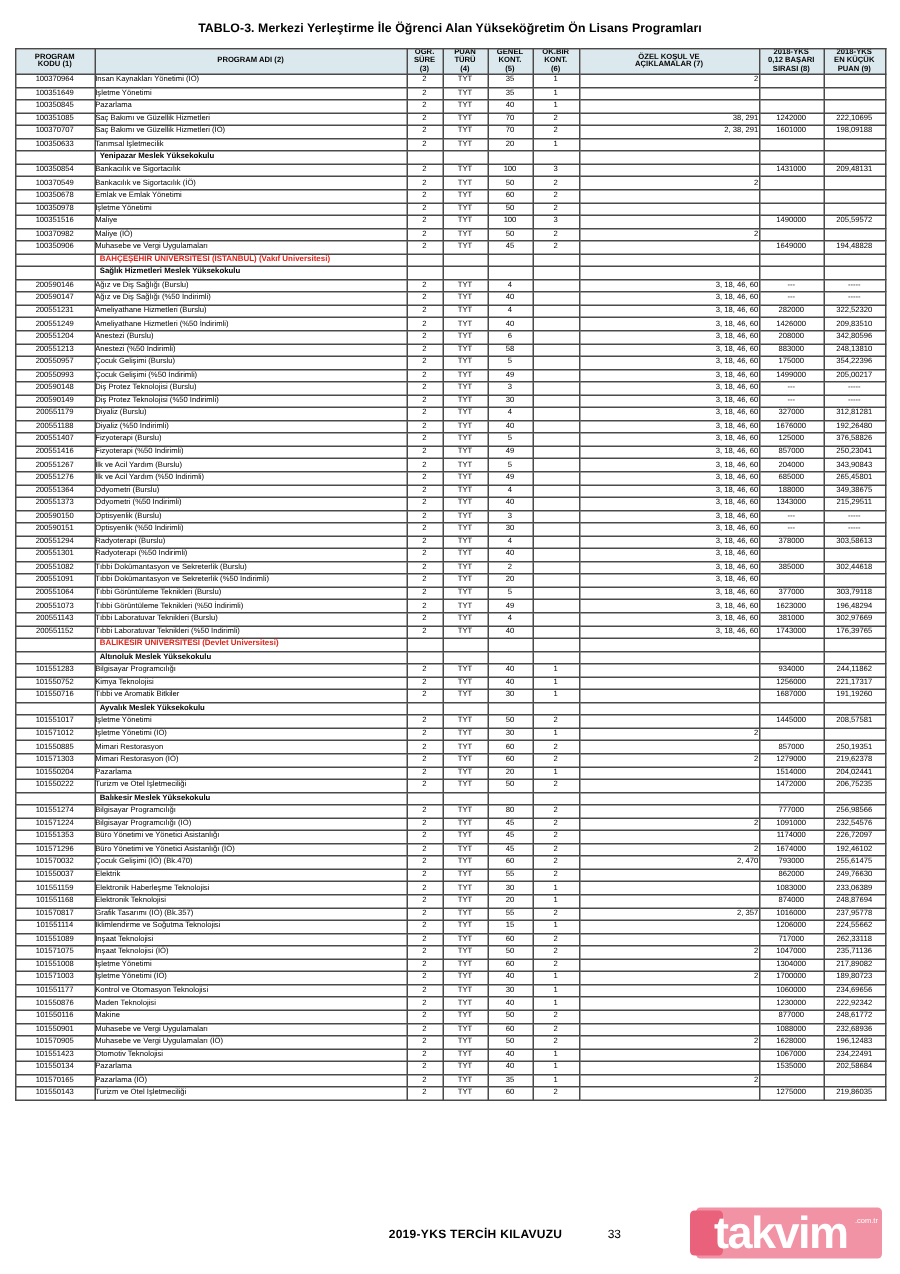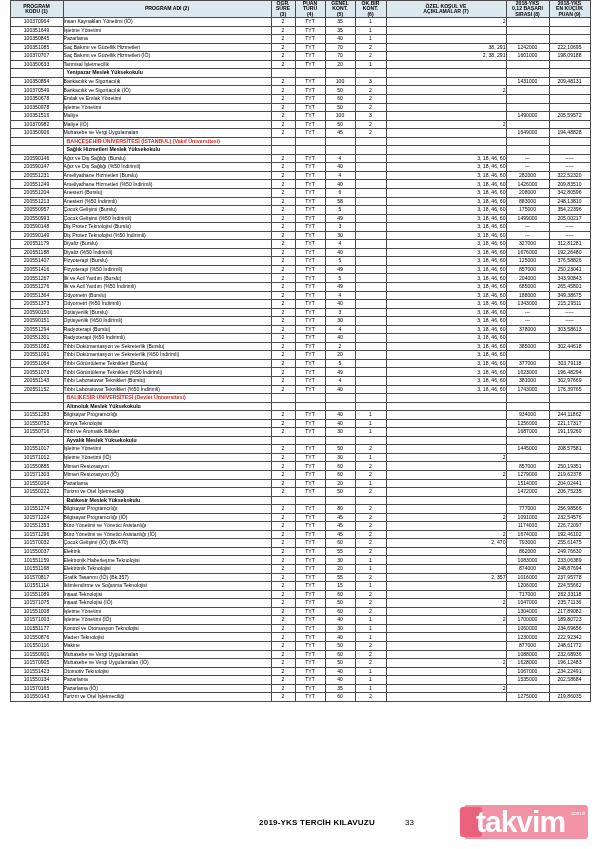--- a/index.html
+++ b/index.html
@@ -124,20 +124,21 @@
     font-size: 30px;
     fill: #ffffff;
     letter-spacing: -1px;
   }
 </style>
 </head>
 <body>
 
 <div class="page">
 
+  <div class="doc-title">TABLO-3. Merkezi Yerleştirme İle Öğrenci Alan Yükseköğretim Ön Lisans Programları</div>
 
   <table class="grid">
     <colgroup>
       <col class="c-kod">
         <col class="c-ad">
         <col class="c-sure">
         <col class="c-puan">
       <col class="c-genel">
         <col class="c-okbir">
         <col class="c-ozel">

